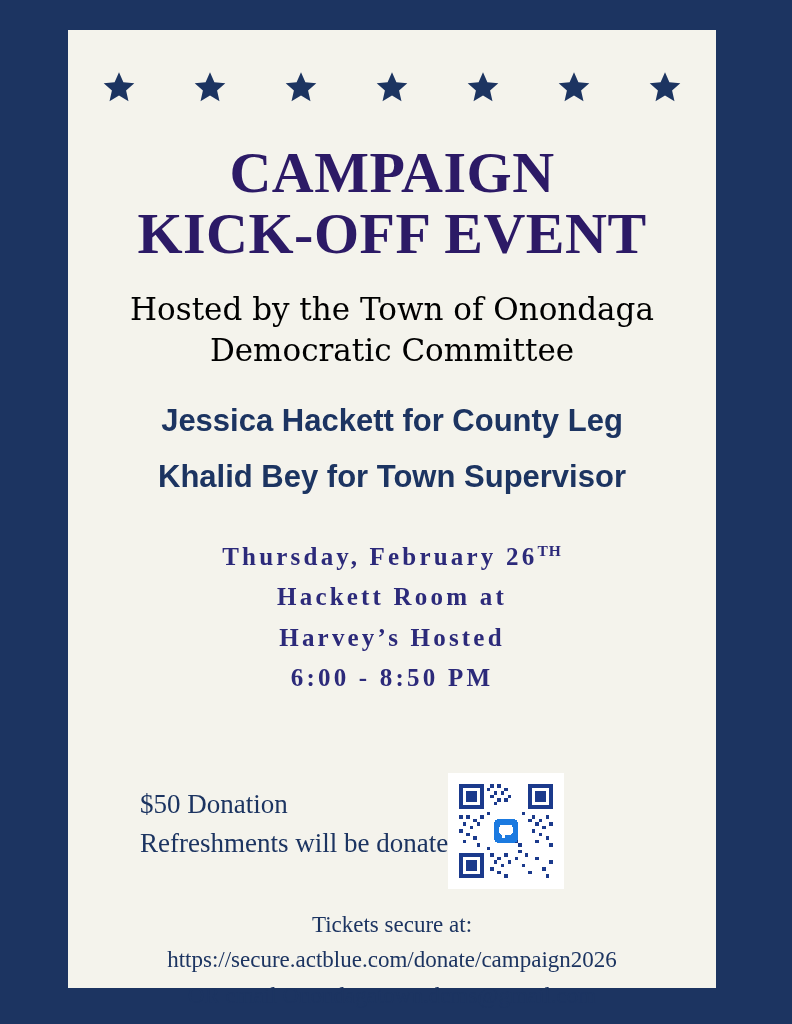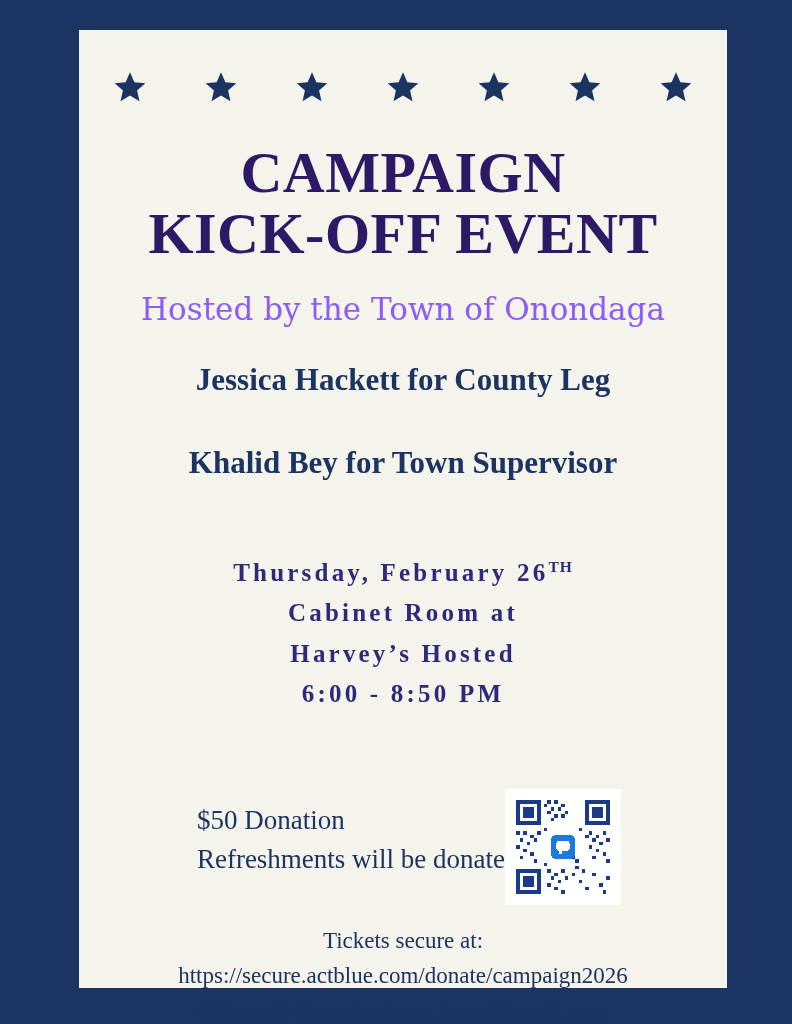--- a/index.html
+++ b/index.html
@@ -15,21 +15,21 @@
   }
   .poster {
     position: relative;
     width: 792px;
     height: 1024px;
     background: #1c3461;
     box-sizing: border-box;
   }
   .inner {
     position: absolute;
-    left: 79px;
+    left: 68px;
     top: 30px;
     width: 648px;
     height: 958px;
     background: #f4f3ec;
     box-sizing: border-box;
     display: flex;
     flex-direction: column;
     align-items: center;
   }
   .stars {
@@ -53,48 +53,47 @@
     font-weight: bold;
     text-align: center;
     letter-spacing: 0.5px;
     font-family: "Liberation Serif", serif;
   }
   .title .line2 {
     display: block;
   }
   .hosted {
     margin-top: 24px;
-    color: #8b5cf6;
+    color: #000000;
     font-size: 31px;
     line-height: 1.32;
     text-align: center;
     font-family: "DejaVu Serif", serif;
     font-weight: 400;
   }
   .candidate {
     color: #1c3461;
     font-size: 31px;
     font-weight: bold;
     text-align: center;
-    font-family: Liberation Serif, serif;
+    font-family: Liberation Sans, sans-serif;
   }
   .candidate.first { margin-top: 32px; }
-  .candidate.second { margin-top: 47px; }
+  .candidate.second { margin-top: 20px; }
 
   .rule {
     width: 624px;
     height: 3px;
     background: #c9c8be;
     margin: 0;
   }
   .rule.top { margin-top: 42px; }
   .rule.bottom { margin-top: 40px; }
 
   .details {
-    margin-top: 30px;
     text-align: center;
     color: #2c2a7a;
     font-family: "Liberation Serif", serif;
     font-weight: bold;
     font-size: 25px;
     line-height: 1.62;
     letter-spacing: 3.2px;
   }
   .details .sup {
     font-size: 0.62em;
@@ -102,21 +101,21 @@
     letter-spacing: 1px;
   }
 
   .lower {
     margin-top: 34px;
     width: 624px;
     position: relative;
     display: flex;
     flex-direction: row;
     align-items: flex-start;
-    justify-content: center;
+    justify-content: flex-start;
     padding: 0 12px;
     box-sizing: border-box;
   }
   .donation {
     color: #1c3461;
     font-size: 27px;
     line-height: 1.45;
     text-align: left;
     font-family: "Liberation Serif", serif;
     margin-top: 12px;
@@ -183,32 +182,33 @@
       </span>
     </div>
 
     <div class="title">
       <span>CAMPAIGN</span>
       <span class="line2">KICK-OFF EVENT</span>
     </div>
 
     <div class="hosted">
       <div>Hosted by the Town of Onondaga</div>
+      <div>Democratic Committee</div>
     </div>
 
     <div class="candidate first">Jessica Hackett for County Leg</div>
     <div class="candidate second">Khalid Bey for Town Supervisor</div>
 
     <div class="rule top"></div>
 
     <div class="details">
       <div>
         <span>Thursday, February 26</span><span class="sup">TH</span>
       </div>
-      <div>Cabinet Room at</div>
+      <div>Hackett Room at</div>
       <div>Harvey’s Hosted</div>
       <div>6:00 - 8:50 PM</div>
     </div>
 
     <div class="rule bottom"></div>
 
     <div class="lower">
       <div class="donation">
         <div>$50 Donation</div>
         <div>Refreshments will be donate</div>

